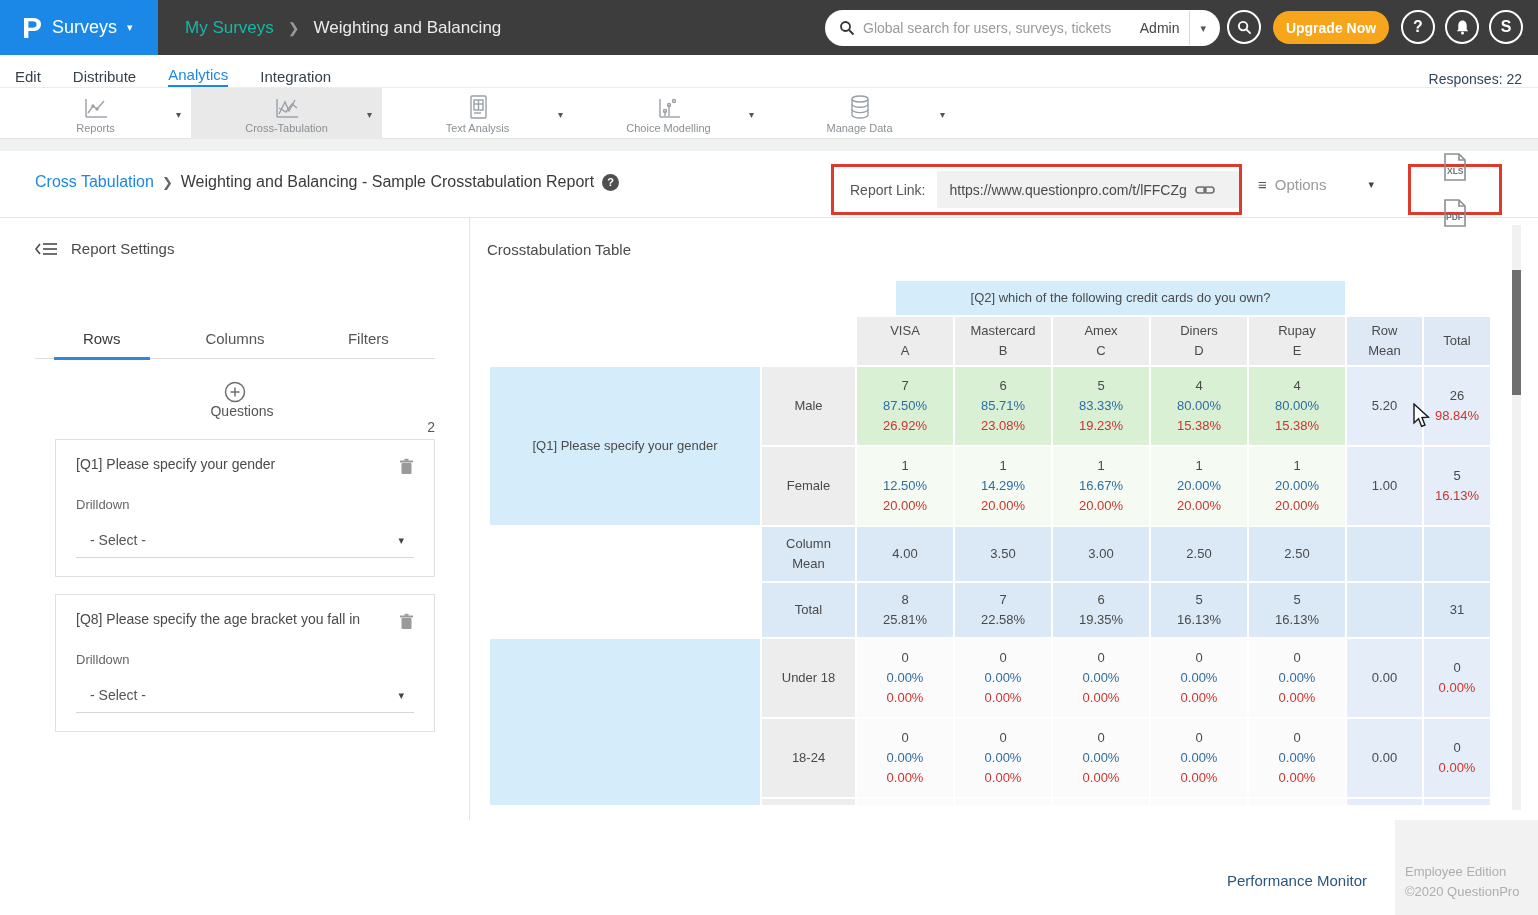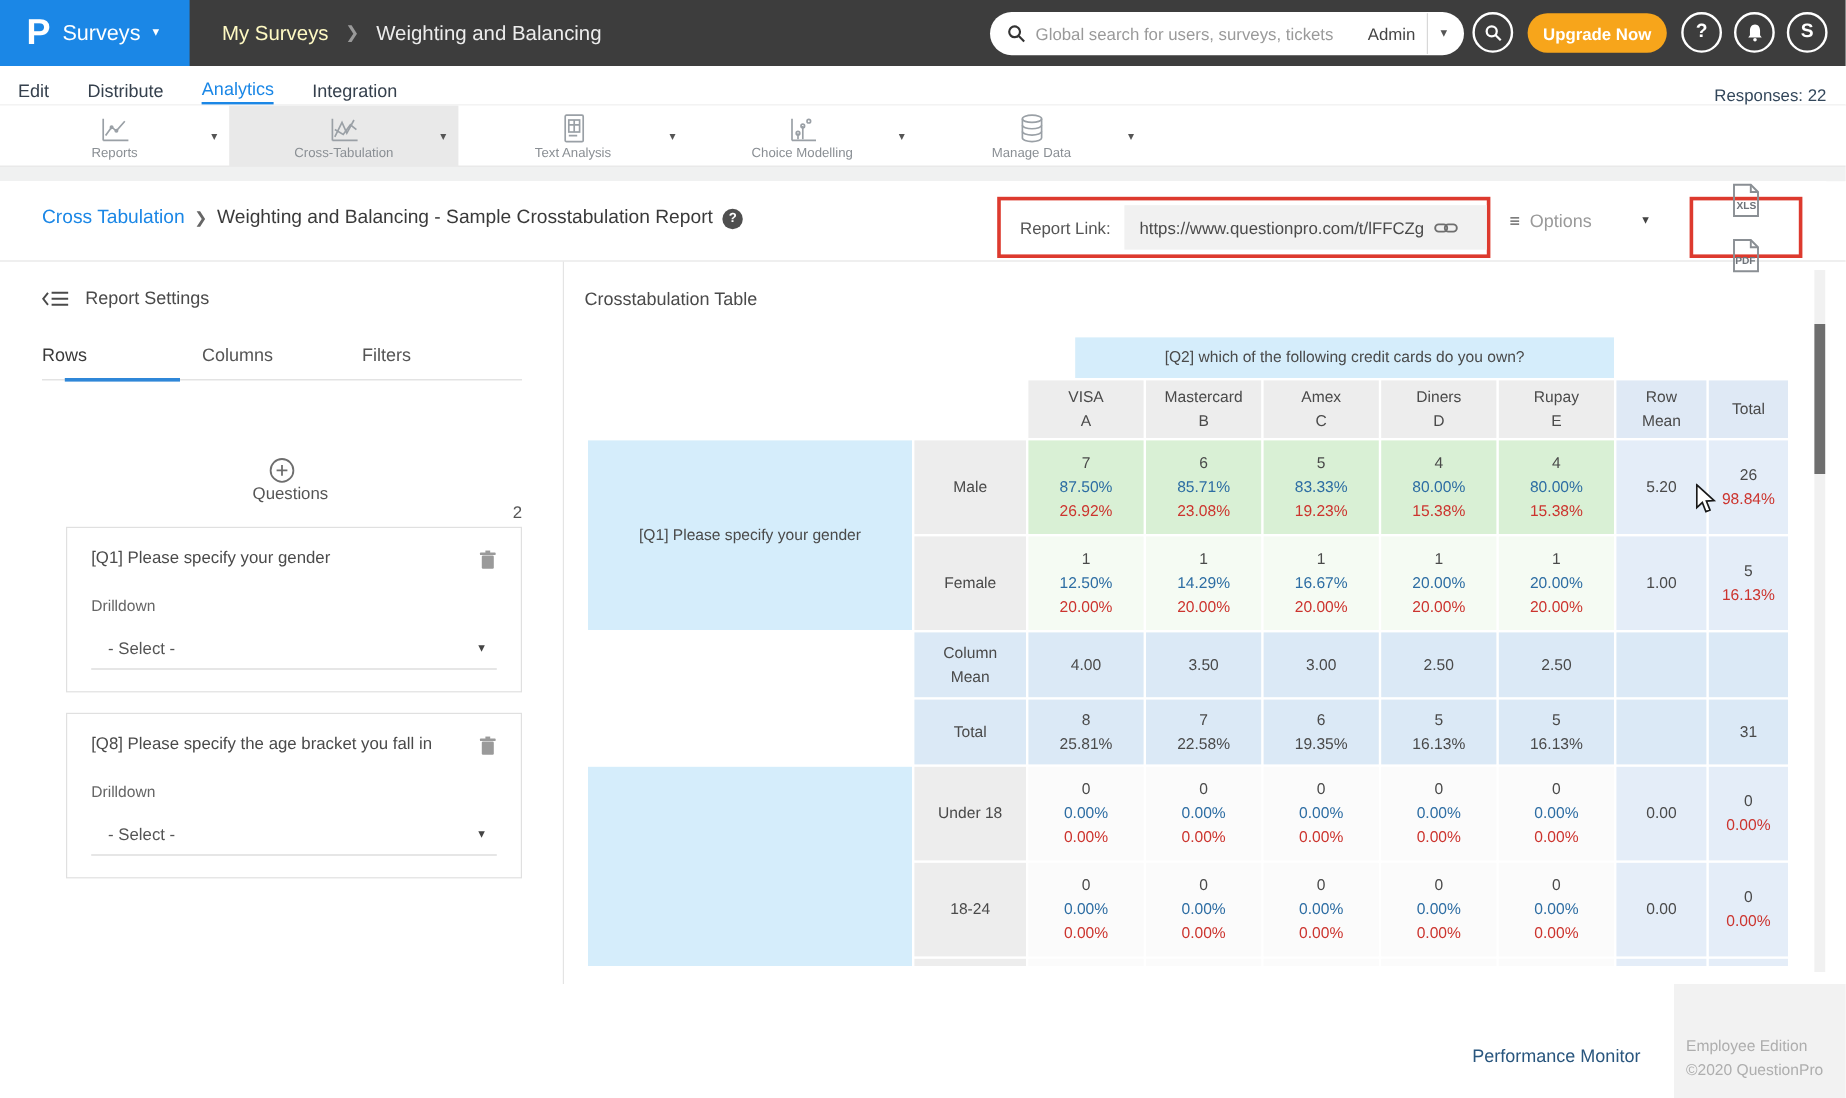--- a/index.html
+++ b/index.html
@@ -6,21 +6,21 @@
   html,body { width:1538px; height:915px; overflow:hidden; background:#fff;
     font-family:"Liberation Sans","DejaVu Sans",sans-serif; }
   
   #topbar { position:absolute; left:0; top:0; width:1538px; height:55px; background:#3d3d3d; }
   #logo-box { position:absolute; left:0; top:0; width:158px; height:55px; background:#1b87e6;
     display:flex; align-items:center; gap:10px; padding-left:22px; cursor:pointer; }
   #logo-p { color:#fff; font-size:30px; font-weight:bold; line-height:1; }
   #logo-product { color:#fff; font-size:18px; }
   .caret { display:inline-block; font-size:11px; line-height:1; }
   #topbar-breadcrumb { position:absolute; left:185px; top:0; height:55px; display:flex; align-items:center; gap:14px; }
-  .tb-link { color:#fef9c3; font-size:17px; cursor:pointer; }
+  .tb-link { color:#14b8a6; font-size:17px; cursor:pointer; }
   .tb-sep { color:#9a9a9a; font-size:14px; }
   .tb-title { color:#ececec; font-size:17px; }
   #search-pill { position:absolute; left:825px; top:10px; width:395px; height:36px; background:#fff;
     border-radius:18px; display:flex; align-items:center; padding:0 12px 0 14px; }
   #search-pill input { border:none; outline:none; flex:1; font-size:14px; color:#555;
     font-family:"Liberation Sans",sans-serif; background:transparent; }
   #search-pill input::placeholder { color:#9a9a9a; }
   #search-scope { font-size:14px; color:#444; padding:0 10px 0 6px; cursor:pointer; }
   #scope-divider { width:1px; height:34px; background:#d8d8d8; }
   #scope-caret { color:#555; padding:0 2px 0 10px; cursor:pointer; }
@@ -69,21 +69,21 @@
   #options-label { color:#9a9a9a; font-size:15px; }
   #options-caret { color:#444; margin-left:34px; font-size:11px; }
   #export-group { position:absolute; left:1408px; top:13px; width:94px; height:51px;
     border:3px solid #dd3a2e; display:flex; align-items:center; justify-content:center; gap:14px;flex-direction:column; }
   .file-icn { cursor:pointer; display:flex; }
   
   #settings-panel { position:absolute; left:0; top:67px; width:470px; height:602px; border-right:1px solid #e4e4e4; }
   #settings-header { position:absolute; left:35px; top:22px; display:flex; align-items:center; gap:14px; cursor:pointer; }
   #settings-title { font-size:15px; color:#4a4a4a; }
   #tabs { position:absolute; left:35px; top:62px; width:400px; display:flex; border-bottom:1px solid #ddd; }
-  .tab { flex:1; font-size:15px; color:#555; padding:8px 0 11px; cursor:pointer; position:relative; }
+  .tab { flex:1; text-align:center; font-size:15px; color:#555; padding:8px 0 11px; cursor:pointer; position:relative;margin-top:42px; }
   .tab.active { color:#3a3a3a; }
   .tab.active::after { content:""; position:absolute; left:14%; bottom:-2px; width:72%; height:3px; background:#2f87d8; }
   #questions-row { position:absolute; left:35px; top:163px; width:400px; display:flex; align-items:center;flex-direction:column; }
   #questions-label { font-size:14px; color:#555; margin-left:14px; }
   #questions-count { margin-left:auto; font-size:14px; color:#555; }
   .qcard { position:absolute; left:55px; width:380px; border:1px solid #e0e0e0; background:#fff; padding:16px 20px 0; }
   .qcard-title-row { display:flex; align-items:flex-start; }
   .qcard-title { font-size:14px; color:#4a4a4a; flex:1; padding-right:10px; }
   .trash { cursor:pointer; display:flex; margin-top:2px; }
   .drill-label { font-size:13px; color:#666; margin-top:22px; }

